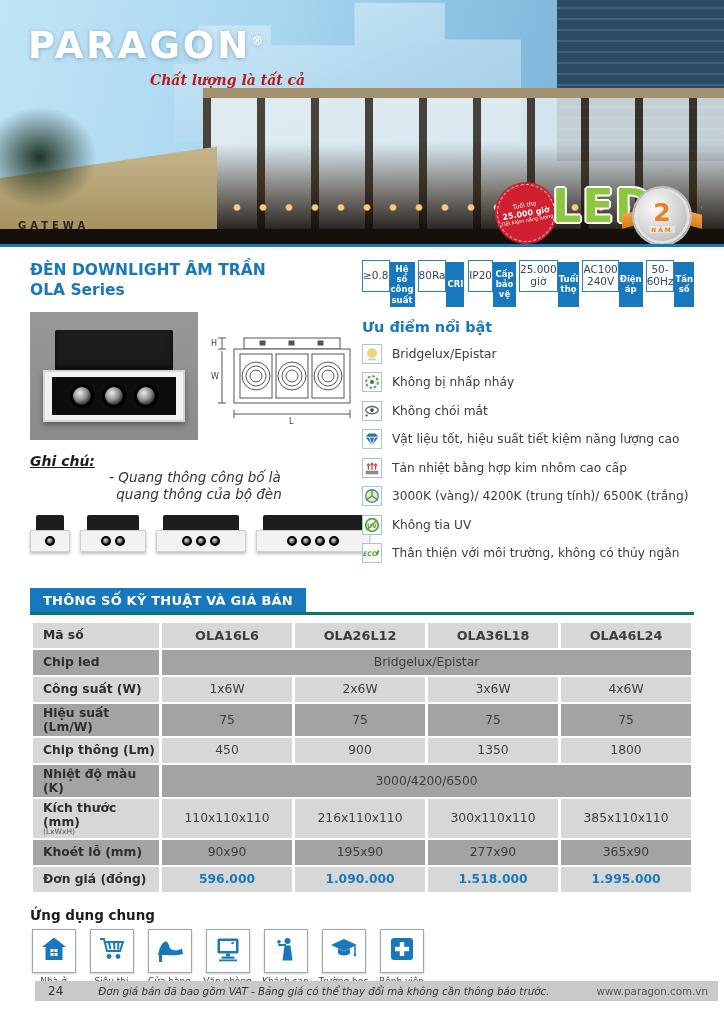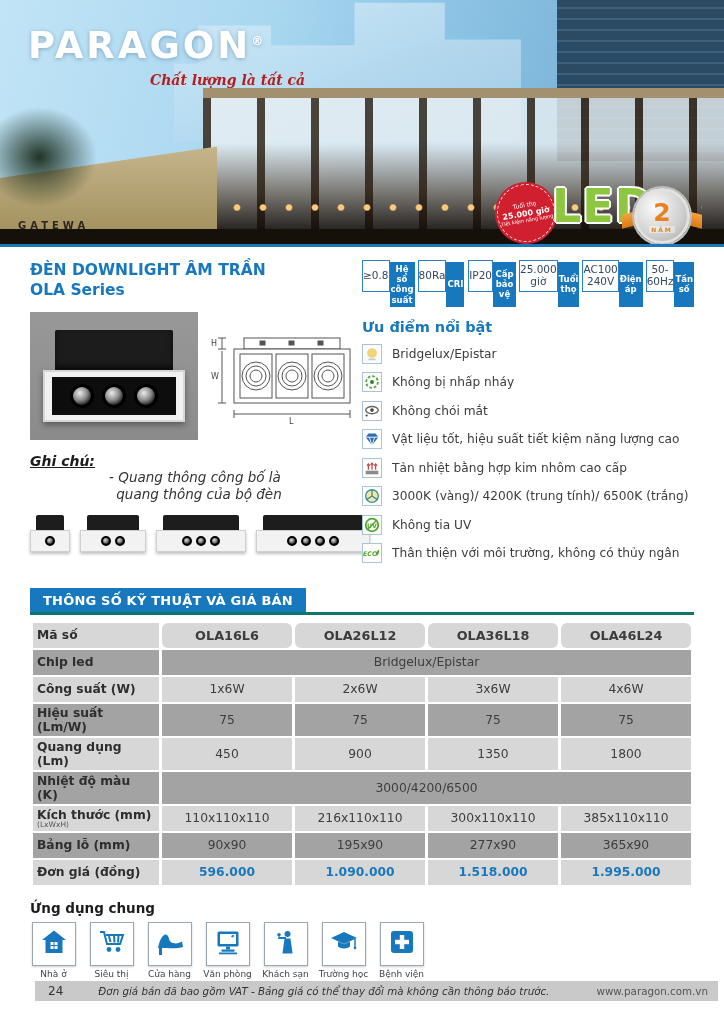--- a/index.html
+++ b/index.html
@@ -110,24 +110,24 @@
   .f-text { font-size:12.2px; color:#3c3c3c; line-height:1.15; }
 
   
   .specs { margin-top:16px; }
   .tab-wrap { border-bottom:3px solid #0f766e; }
   .tab { display:inline-block; background:#1878be; color:#fff; font-weight:bold; font-size:13px;
     padding:5px 13px 4px; letter-spacing:.2px; }
   table.spec { width:100%; border-collapse:separate; border-spacing:3px 2px; margin-top:6px;
     font-size:12.3px; }
   table.spec td { height:25px; text-align:center; vertical-align:middle; color:#3d3d3d; padding:2px 4px; }
-  table.spec td.rlabel { text-align:left; padding-left:4px; font-weight:bold; color:#2e2e2e; width:126px; }
+  table.spec td.rlabel { text-align:left; padding-left:10px; font-weight:bold; color:#2e2e2e; width:126px; }
   tr.gray td { background:#d7d7d7; }
   tr.white td { background:#a3a3a3; }
-  td.model { color:#1878be; font-weight:bold; font-size:12.8px;border-radius:6px; }
+  td.model { color:#1878be; font-weight:bold; font-size:12.8px; }
   tr.price td:not(.rlabel) { color:#1878be; font-weight:bold; }
   .sublabel { display:block; font-size:7.5px; font-weight:normal; color:#555; margin-top:-2px; }
 
   
   .apps { margin-top:13px; }
   .apps-heading { font-size:13.5px; font-weight:bold; color:#1c1c1c; margin-bottom:6px; }
   .apps-row { display:flex; gap:11px; }
   .app { width:47px; display:flex; flex-direction:column; align-items:center; }
   .app-box { width:44px; height:44px; border:1px solid #9aa7b0; background:#fff;
     box-shadow:0 1px 2px rgba(0,0,0,.2); display:flex; align-items:center; justify-content:center; }
@@ -417,39 +417,39 @@
           <td>4x6W</td>
         </tr>
         <tr class="white">
           <td class="rlabel">Hiệu suất (Lm/W)</td>
           <td>75</td>
           <td>75</td>
           <td>75</td>
           <td>75</td>
         </tr>
         <tr class="gray">
-          <td class="rlabel">Quang dụng (Lm)</td>
+          <td class="rlabel">Chip thông (Lm)</td>
           <td>450</td>
           <td>900</td>
           <td>1350</td>
           <td>1800</td>
         </tr>
         <tr class="white">
           <td class="rlabel">Nhiệt độ màu (K)</td>
           <td colspan="4">3000/4200/6500</td>
         </tr>
         <tr class="gray">
           <td class="rlabel"><span>Kích thước (mm)</span><span class="sublabel">(LxWxH)</span></td>
           <td>110x110x110</td>
           <td>216x110x110</td>
           <td>300x110x110</td>
           <td>385x110x110</td>
         </tr>
         <tr class="white">
-          <td class="rlabel">Bảng lỗ (mm)</td>
+          <td class="rlabel">Khoét lỗ (mm)</td>
           <td>90x90</td>
           <td>195x90</td>
           <td>277x90</td>
           <td>365x90</td>
         </tr>
         <tr class="gray price">
           <td class="rlabel">Đơn giá (đồng)</td>
           <td>596.000</td>
           <td>1.090.000</td>
           <td>1.518.000</td>

